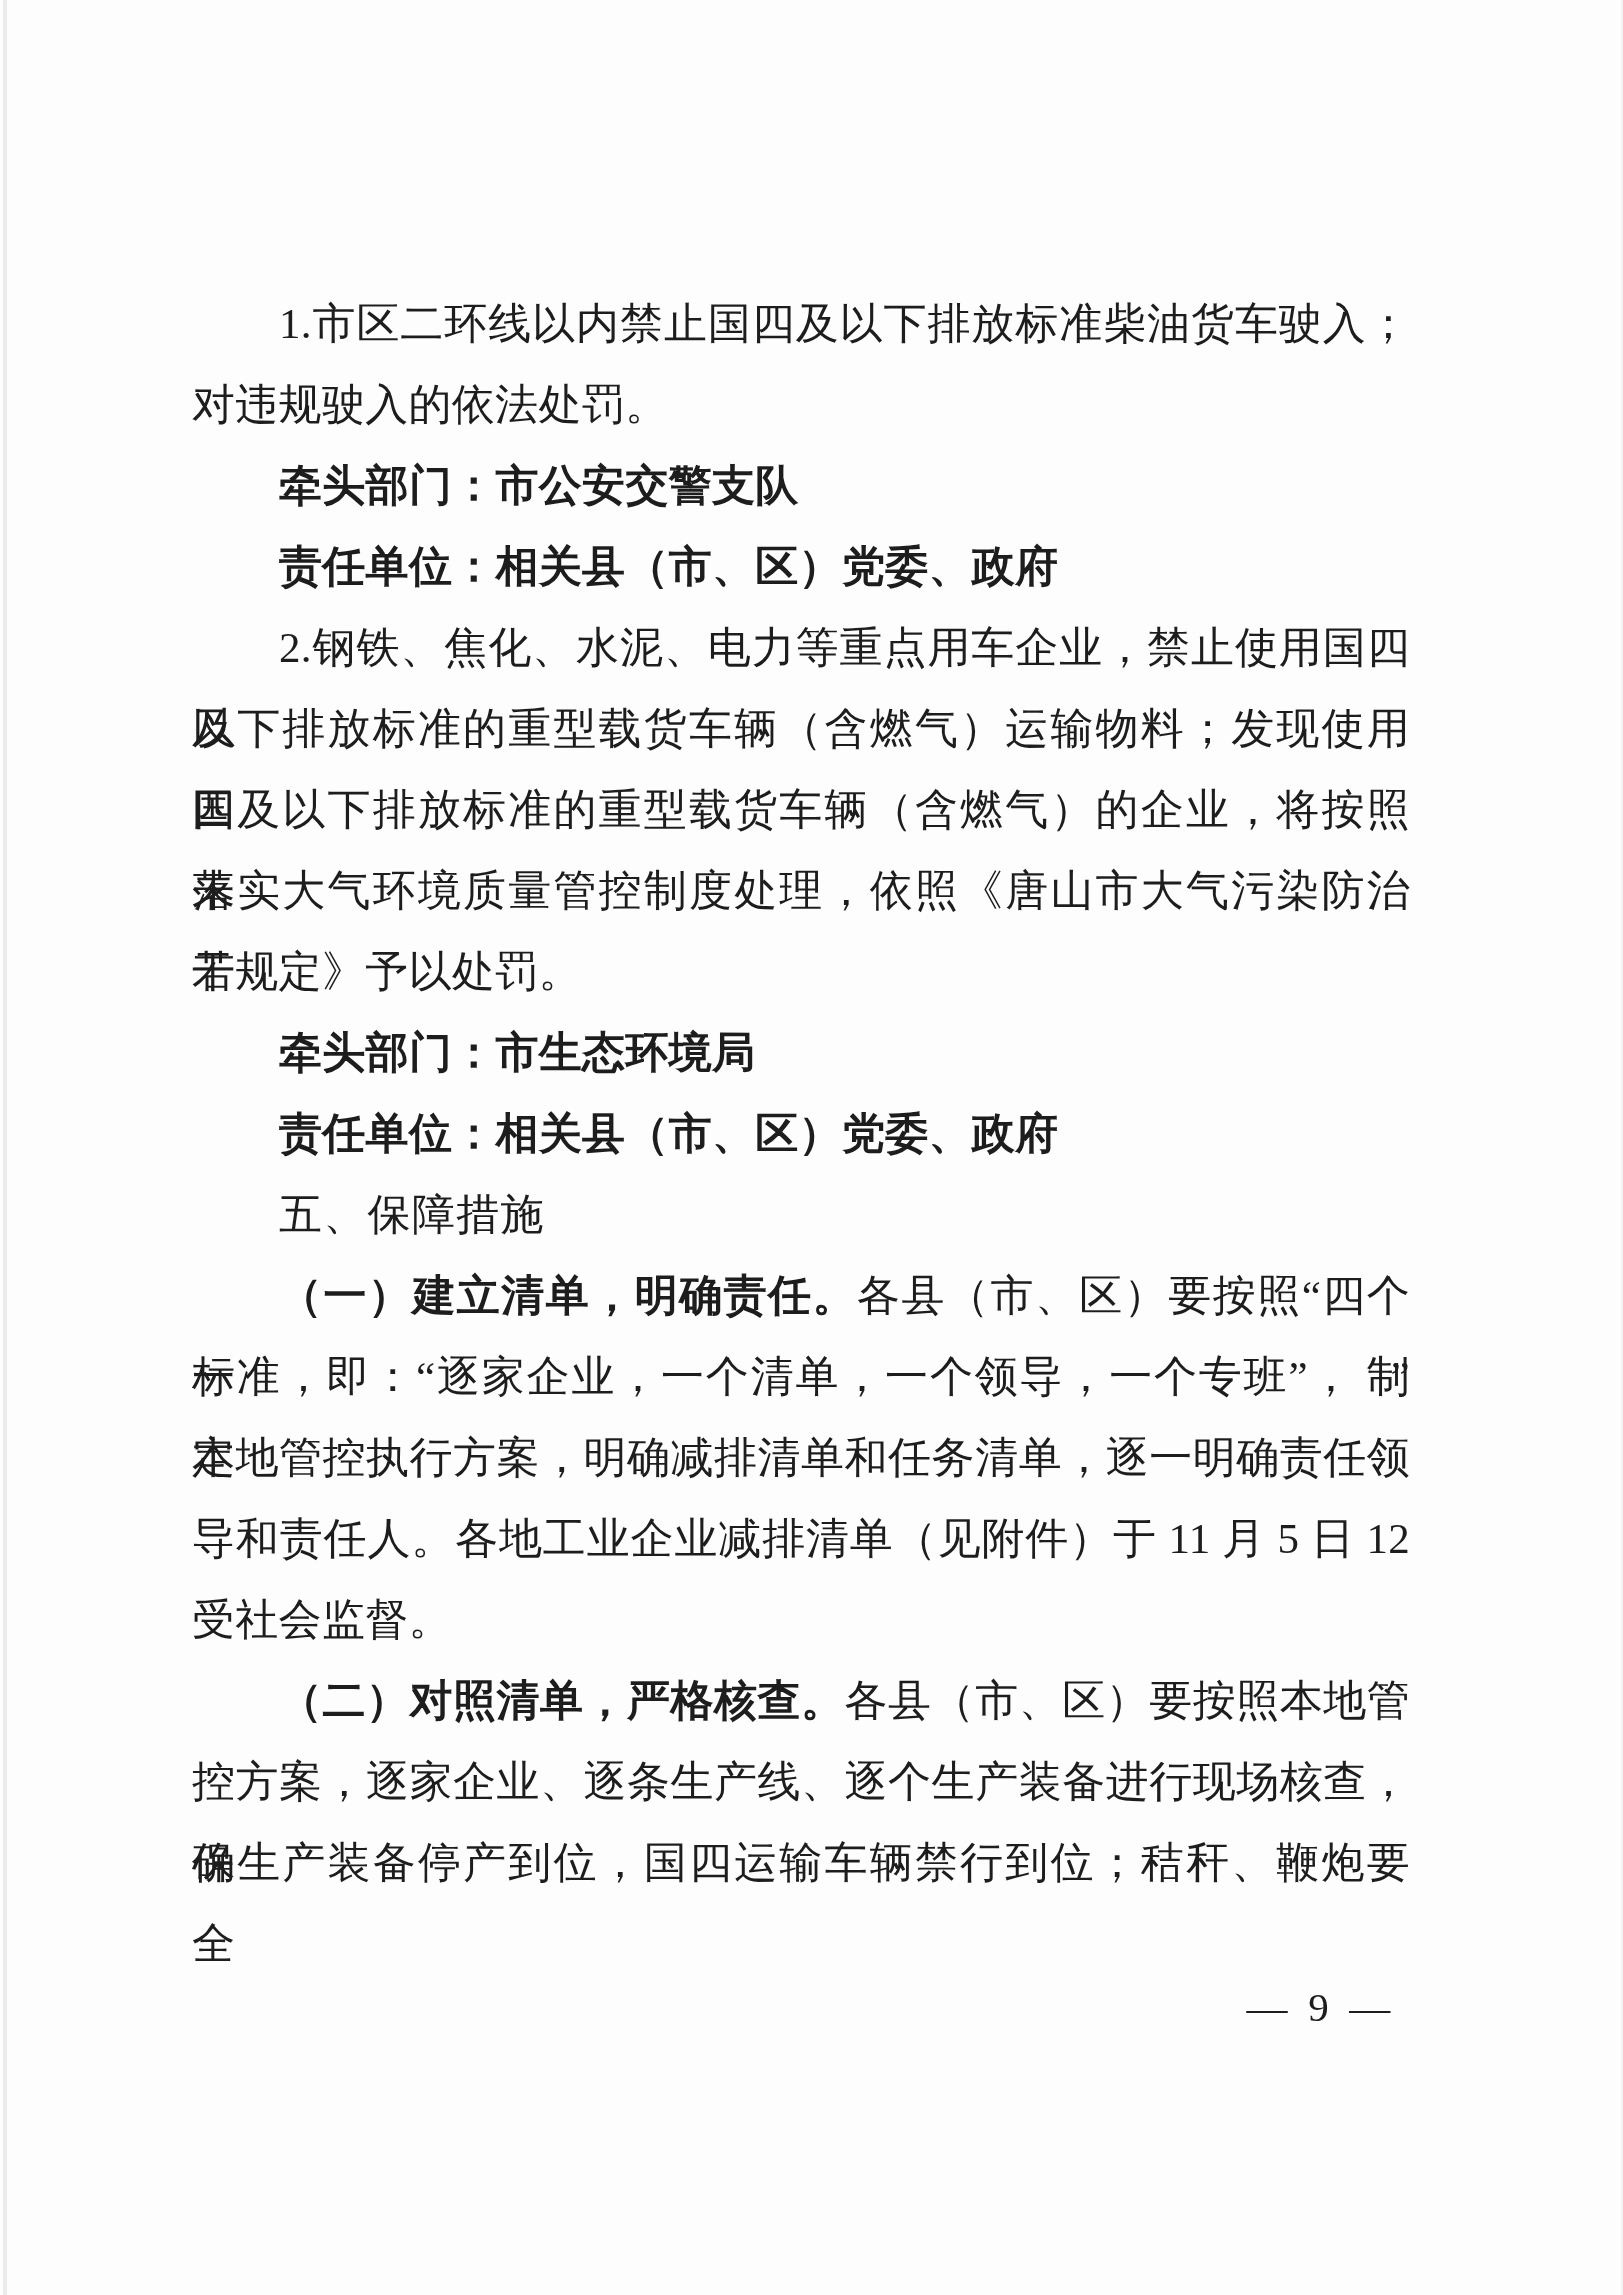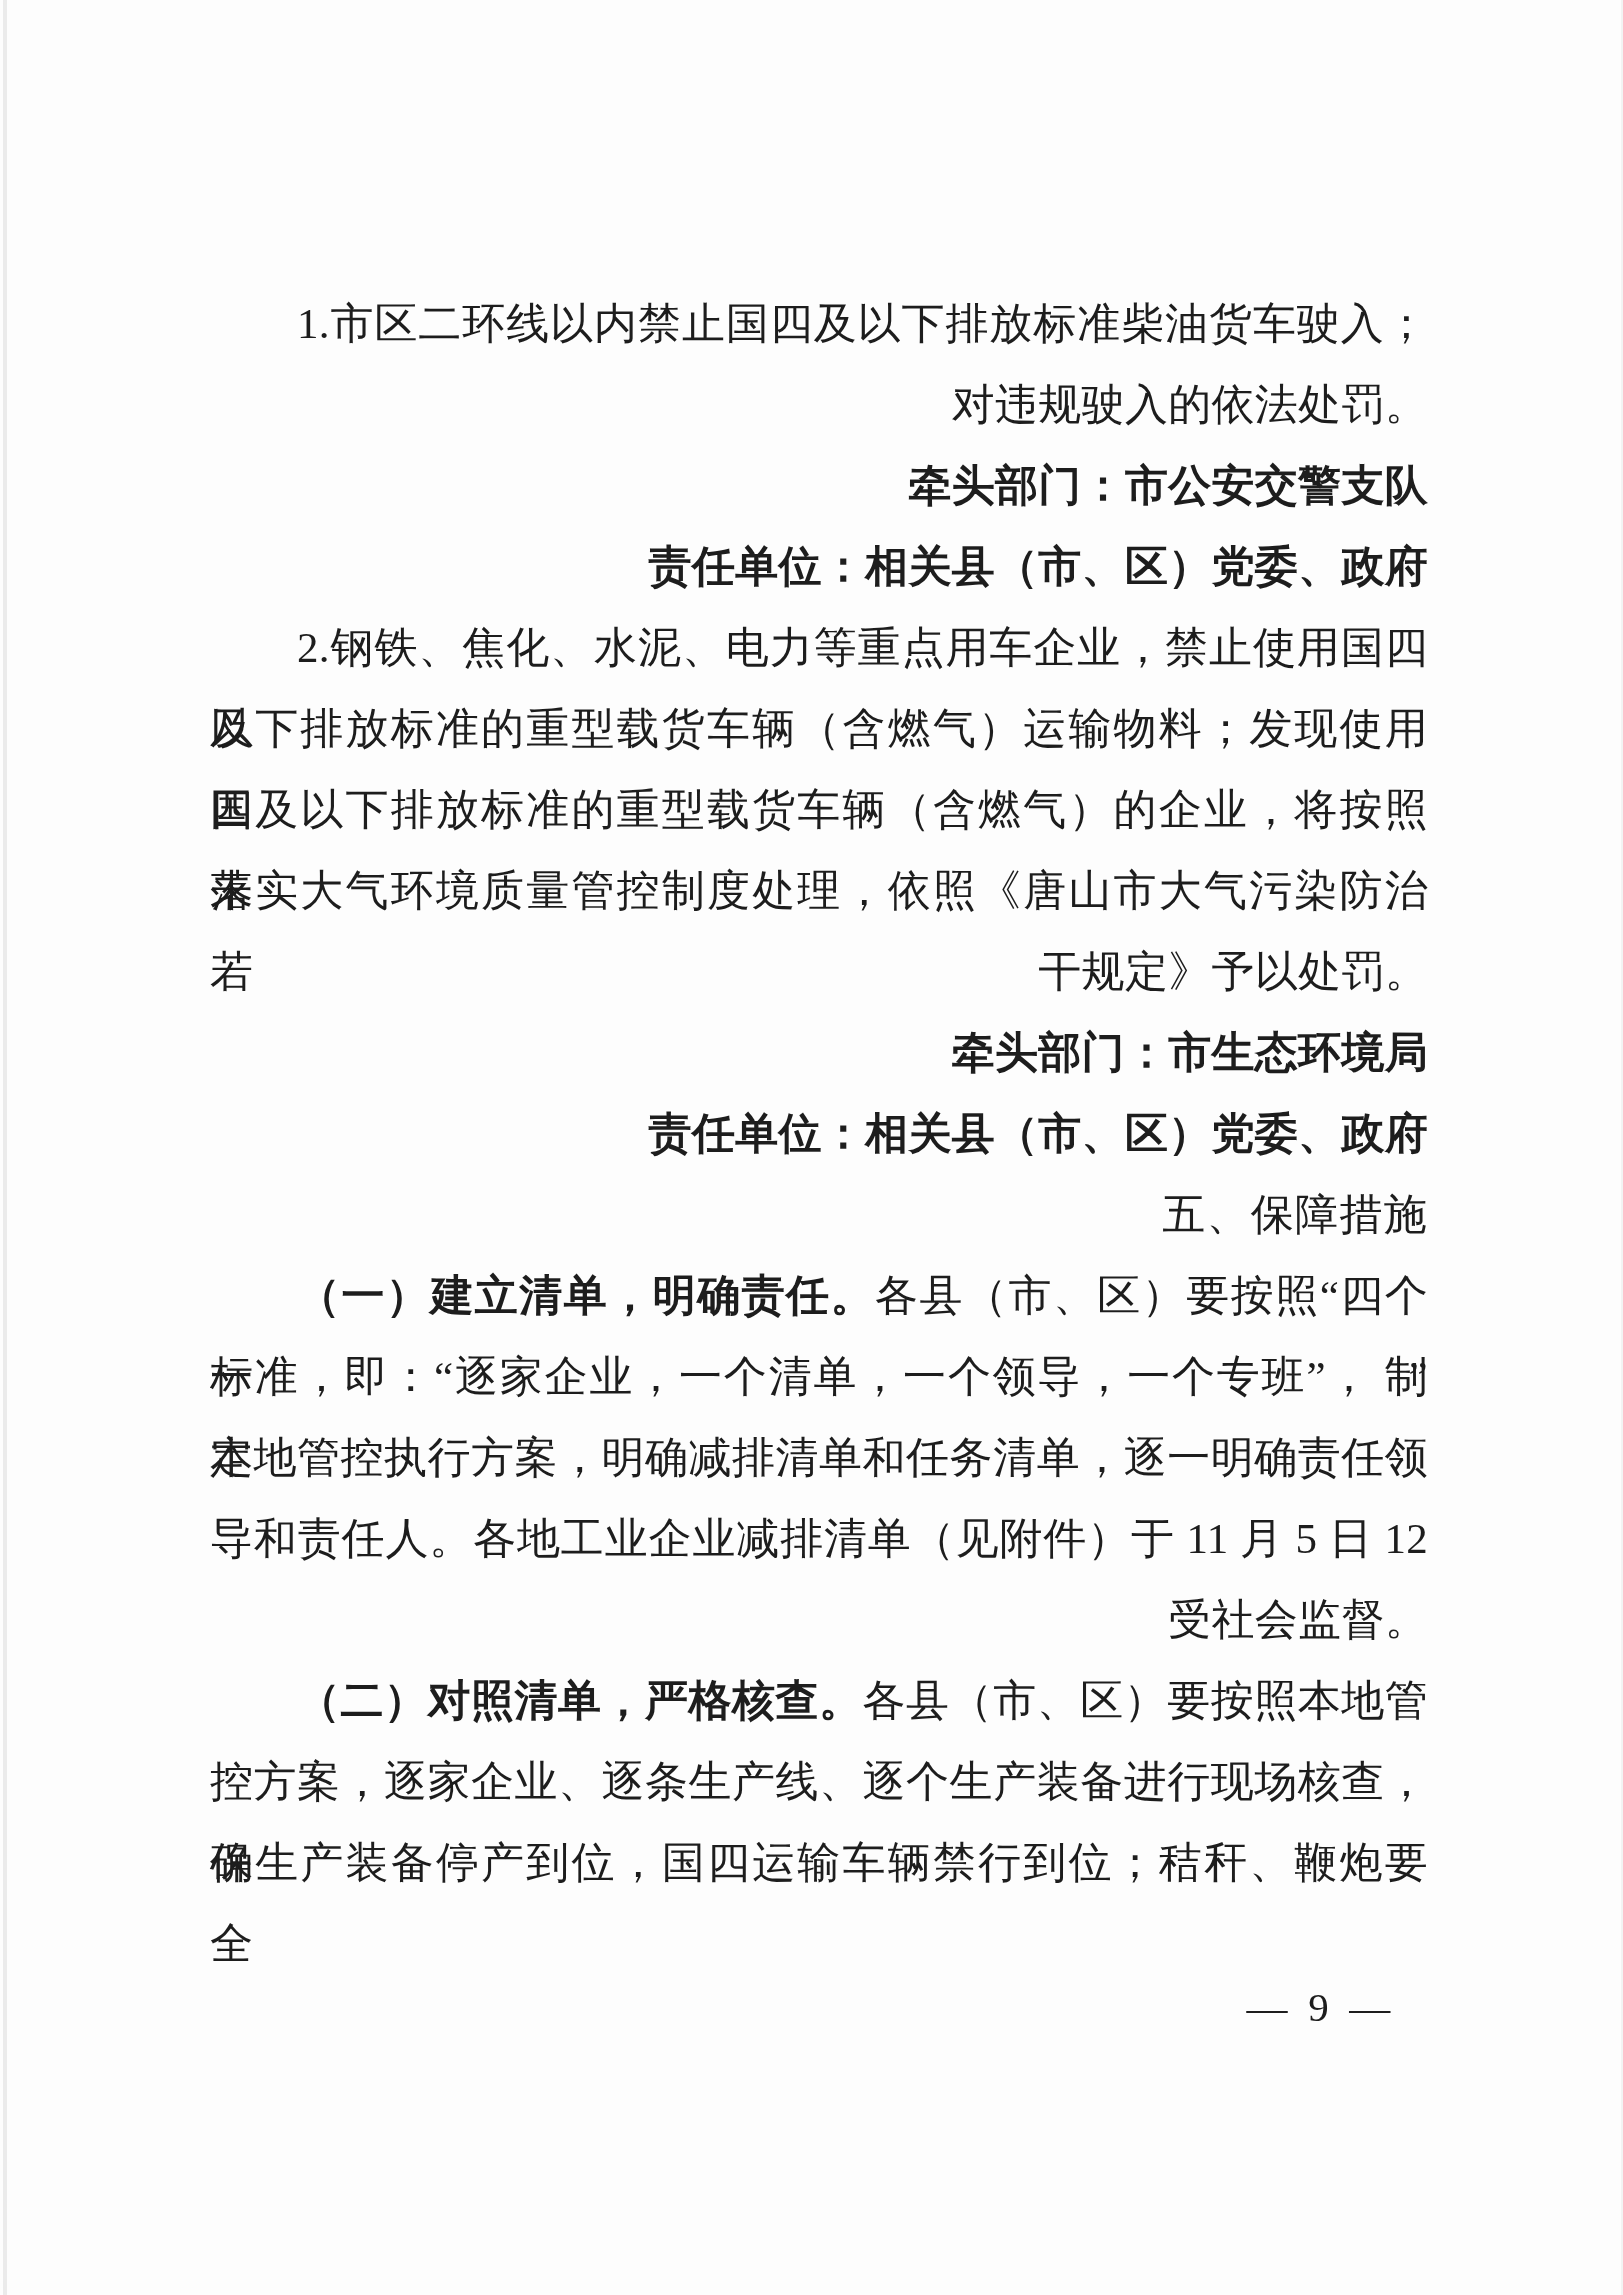--- a/index.html
+++ b/index.html
@@ -17,27 +17,27 @@
   
   .scan-edge-left{
     position:absolute;left:3.3px;top:0;width:3.3px;height:2295px;
     background:#ebebeb;
   }
   .scan-edge-right{
     position:absolute;right:0;top:0;width:2px;height:2295px;
     background:#f3f3f3;
   }
   .content{
-    position:absolute;left:210px;top:283px;width:1218px;
+    position:absolute;left:192px;top:283px;width:1218px;
     font-size:43px;line-height:81px;color:#1d1d1d;
     letter-spacing:0.3px;
   }
   .line{
     height:81px;
-    text-align:right;
+    text-align:left;
     white-space:normal;
   }
   .line.full{
     text-align:justify;
     text-align-last:justify;
   }
   .line.indent{ text-indent:87px; }
   .line.label{ font-weight:bold; }
   .line.heading{
     font-weight:normal;

